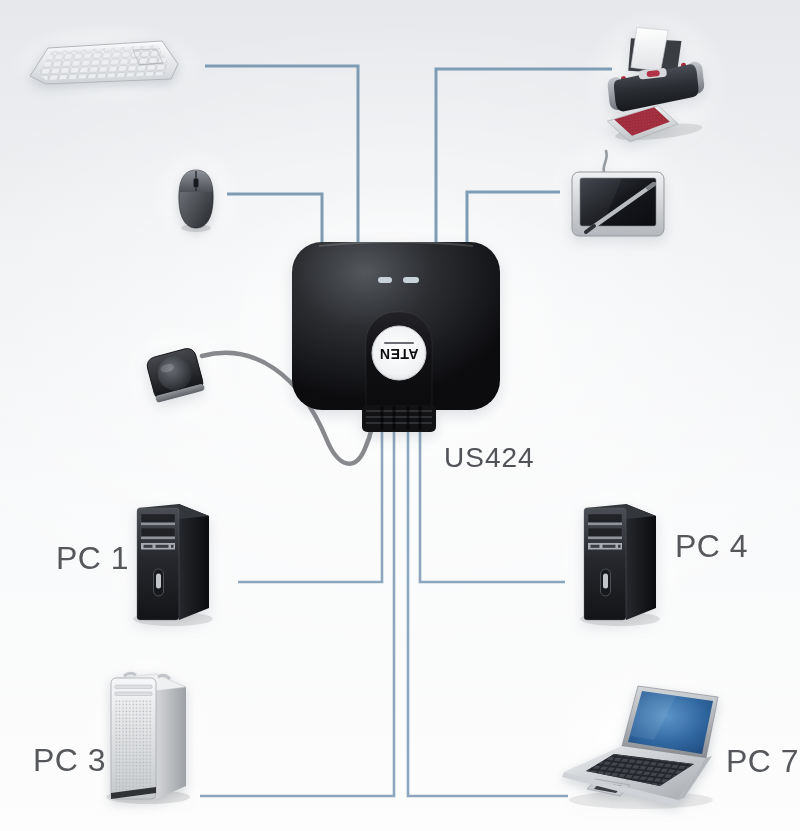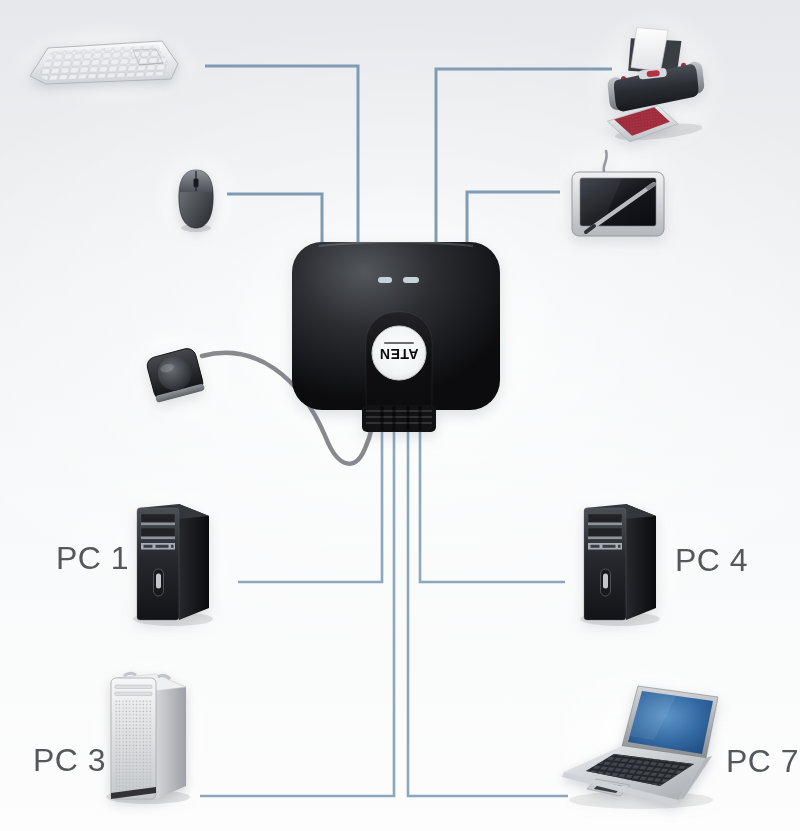--- a/index.html
+++ b/index.html
@@ -301,18 +301,19 @@
     <polygon points="66,70 150,82 146,88 62,76" fill="#6f7378"></polygon>
     <polygon points="66,70 150,82 122,124 8,96" fill="url(#lpb)"></polygon>
     <polygon points="58,78 138,88 104,110 30,95" fill="#24262b"></polygon>
     <polygon points="58,78 138,88 104,110 30,95" fill="url(#lpk)"></polygon>
     <polygon points="40,103 74,109 64,120 31,113" fill="#c6c9cd" stroke="#8f9398" stroke-width=".5"></polygon>
     <polygon points="44,106 66,110 60,117 38,113" fill="#3a3d42"></polygon>
     <polygon points="8,96 122,124 120,130 6,101" fill="#cfd2d6"></polygon>
     <polygon points="150,82 156,80 128,122 122,124" fill="#b3b7bb"></polygon>
   </svg>
 
+  <div class="lbl" id="model-label" style="left:444px;top:442px">US424</div>
   <div class="lbl" style="left:56px;top:540px">PC 1</div>
-  <div class="lbl" style="left:675px;top:542px">PC 4</div>
+  <div class="lbl" style="left:675px;top:528px">PC 4</div>
   <div class="lbl" style="left:33px;top:742px">PC 3</div>
   <div class="lbl" style="left:726px;top:743px">PC 7</div>
 
 </div>
 
 </body></html>

